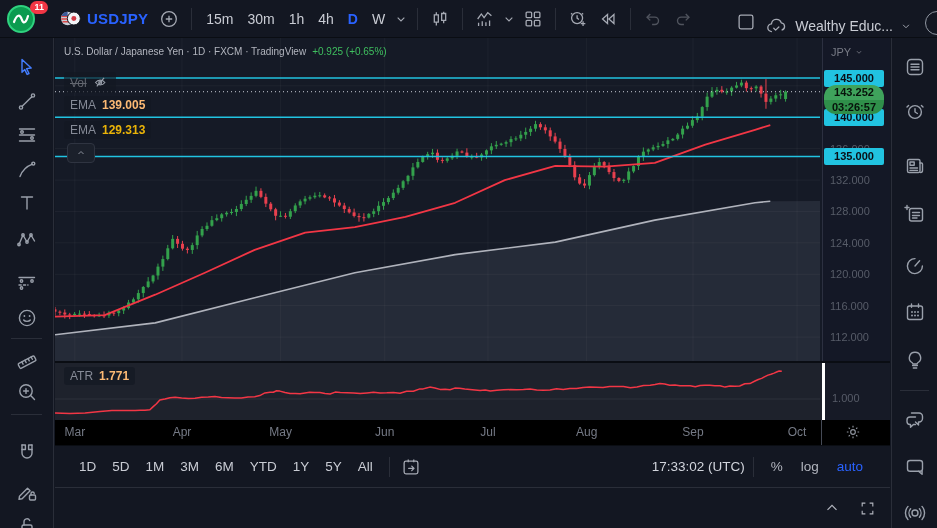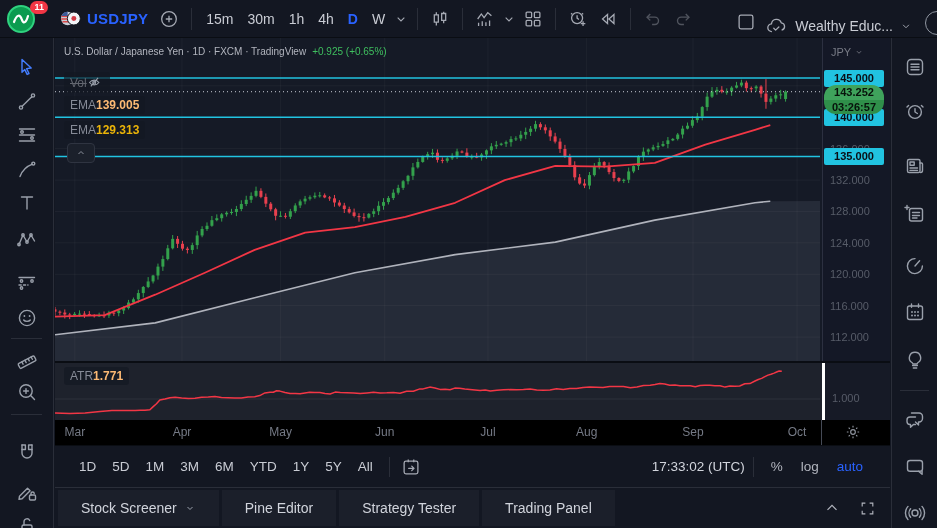--- a/index.html
+++ b/index.html
@@ -40,21 +40,21 @@
   .axis-cur{position:absolute;top:8px;left:8px;font-size:11px;color:#787b86;display:flex;align-items:center;gap:3px}
   .tick{position:absolute;left:7px;font-size:11px;color:#575c68}
   .level-label{position:absolute;left:1px;width:60px;height:17px;line-height:17px;text-align:center;font-size:11px;font-weight:bold;color:#0a0d14;border-radius:2px}
   #last-label{position:absolute;left:1px;width:60px;border-radius:12px;overflow:hidden;text-align:center;color:#07130b;font-weight:bold;font-size:11px}
   #last-label .lp{height:15px;line-height:15px}
   #last-label .cd{height:14px;line-height:14px}
   
   #legend{position:absolute;left:9px;top:6px;z-index:5}
   .lg-title{font-size:10px;color:#b2b5be;white-space:nowrap}
   .lg-title .chg{color:#3fbf5f;margin-left:6px}
-  .lg-row{display:flex;align-items:center;width:fit-content;background:rgba(19,23,34,.68);border-radius:3px;padding:2px 6px;font-size:12px;color:#868b97;position:absolute;left:0}
+  .lg-row{display:flex;align-items:center;gap:6px;width:fit-content;background:rgba(19,23,34,.68);border-radius:3px;padding:2px 6px;font-size:12px;color:#868b97;position:absolute;left:0}
   .lg-row b{font-weight:bold}
   .lg-row .red{color:#fdba74}
   .lg-row .wht{color:#eab308}
   .lg-row .strike{text-decoration:line-through;color:#62666f}
   #collapse-btn{position:absolute;left:3px;top:99px;width:28px;height:20px;background:#1b202b;border:1px solid #2f3441;border-radius:4px;color:#8b909b;display:flex;align-items:center;justify-content:center;padding:0}
   
   .pane-sep{width:835px;height:2px;background:#0a0d13}
   #pane-atr{position:relative;width:835px;height:57px;background:#1e222c;overflow:hidden}
   #atr-axis{position:absolute;right:0;top:0;width:68px;height:57px;background:#161a26;border-left:3px solid #ffffff;box-sizing:border-box}
   #atr-legend{top:4px;left:9px}
@@ -800,37 +800,20 @@
       </span>
       <span id="rb-right">
         <span id="clock">17:33:02 (UTC)</span>
         <span class="sep-v"></span>
         <span class="scale-btn">%</span>
         <span class="scale-btn">log</span>
         <span class="scale-btn auto">auto</span>
       </span>
     </div>
     <div id="tabs-bar">
-      <span id="tabs" style="display:flex;align-items:stretch">
-          <span class="tab">
-            <span>Stock Screener</span>
-            <svg width="12" height="12" viewBox="0 0 24 24">
-              <path d="M7 10l5 5 5-5" fill="none" stroke="#9aa0ab" stroke-width="2"></path>
-            </svg>
-          </span>
-          <span class="tab">
-            <span>Pine Editor</span>
-          </span>
-          <span class="tab">
-            <span>Strategy Tester</span>
-          </span>
-          <span class="tab">
-            <span>Trading Panel</span>
-          </span>
-        </span>
       <span id="tb-icons">
         <span>
           <svg width="18" height="18" viewBox="0 0 24 24" fill="none" stroke="currentColor" stroke-width="1.6">
               <path d="M6 14.5l6-6 6 6"></path>
             </svg>
         </span>
         <span>
           <svg width="17" height="17" viewBox="0 0 24 24" fill="none" stroke="currentColor" stroke-width="1.6">
               <path d="M9 4.5H4.5V9M15 4.5h4.5V9M9 19.5H4.5V15M15 19.5h4.5V15"></path>
             </svg>

